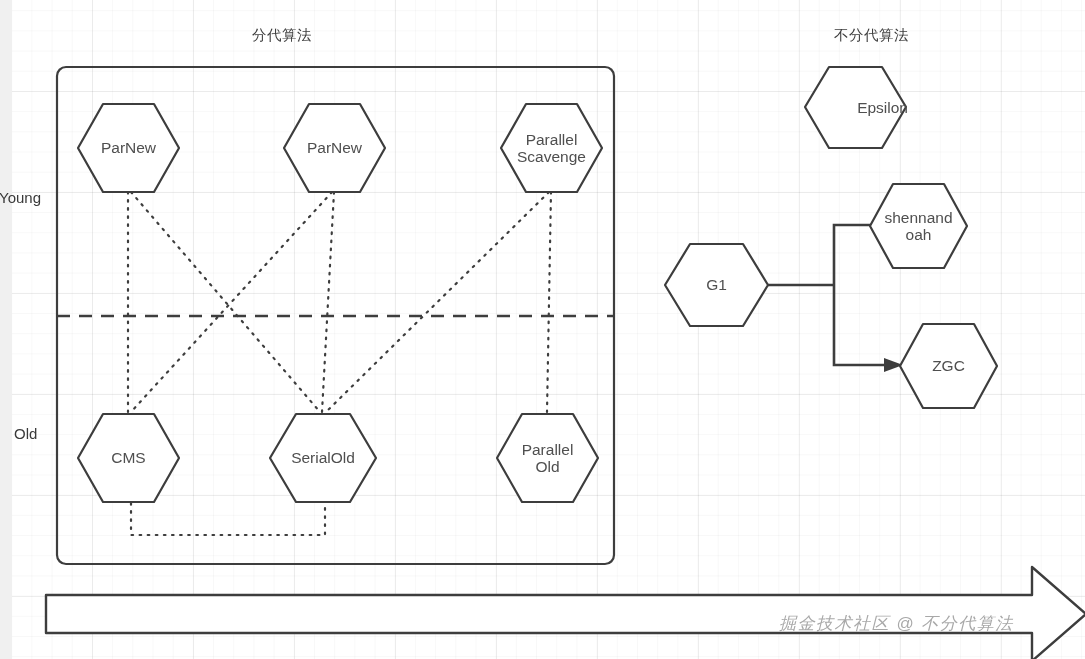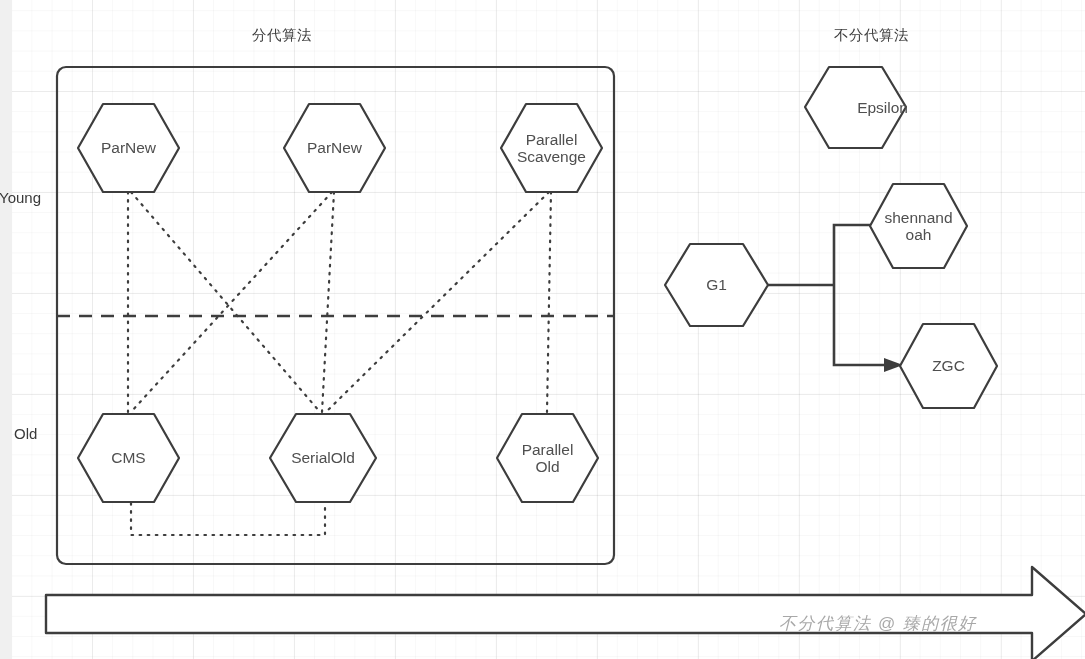--- a/index.html
+++ b/index.html
@@ -187,15 +187,15 @@
 oah</div>
   </div>
 
   <div class="hex-node" style="left:898px; top:322px; width:101px; height:88px;">
     <svg class="hex-svg" width="101" height="88" viewBox="0 0 101 88">
       <polygon points="25,2 76,2 99,44 76,86 25,86 2,44" fill="#ffffff" stroke="#3d3d3d" stroke-width="2.2" stroke-linejoin="round"></polygon>
     </svg>
     <div class="hex-text">ZGC</div>
   </div>
 
-  <div class="watermark" style="left:779px; top:612px;">不分代算法 @ 臻的很好</div>
+  <div class="watermark" style="left:779px; top:612px;">掘金技术社区 @ 不分代算法</div>
 
 </div>
 
 </body></html>

